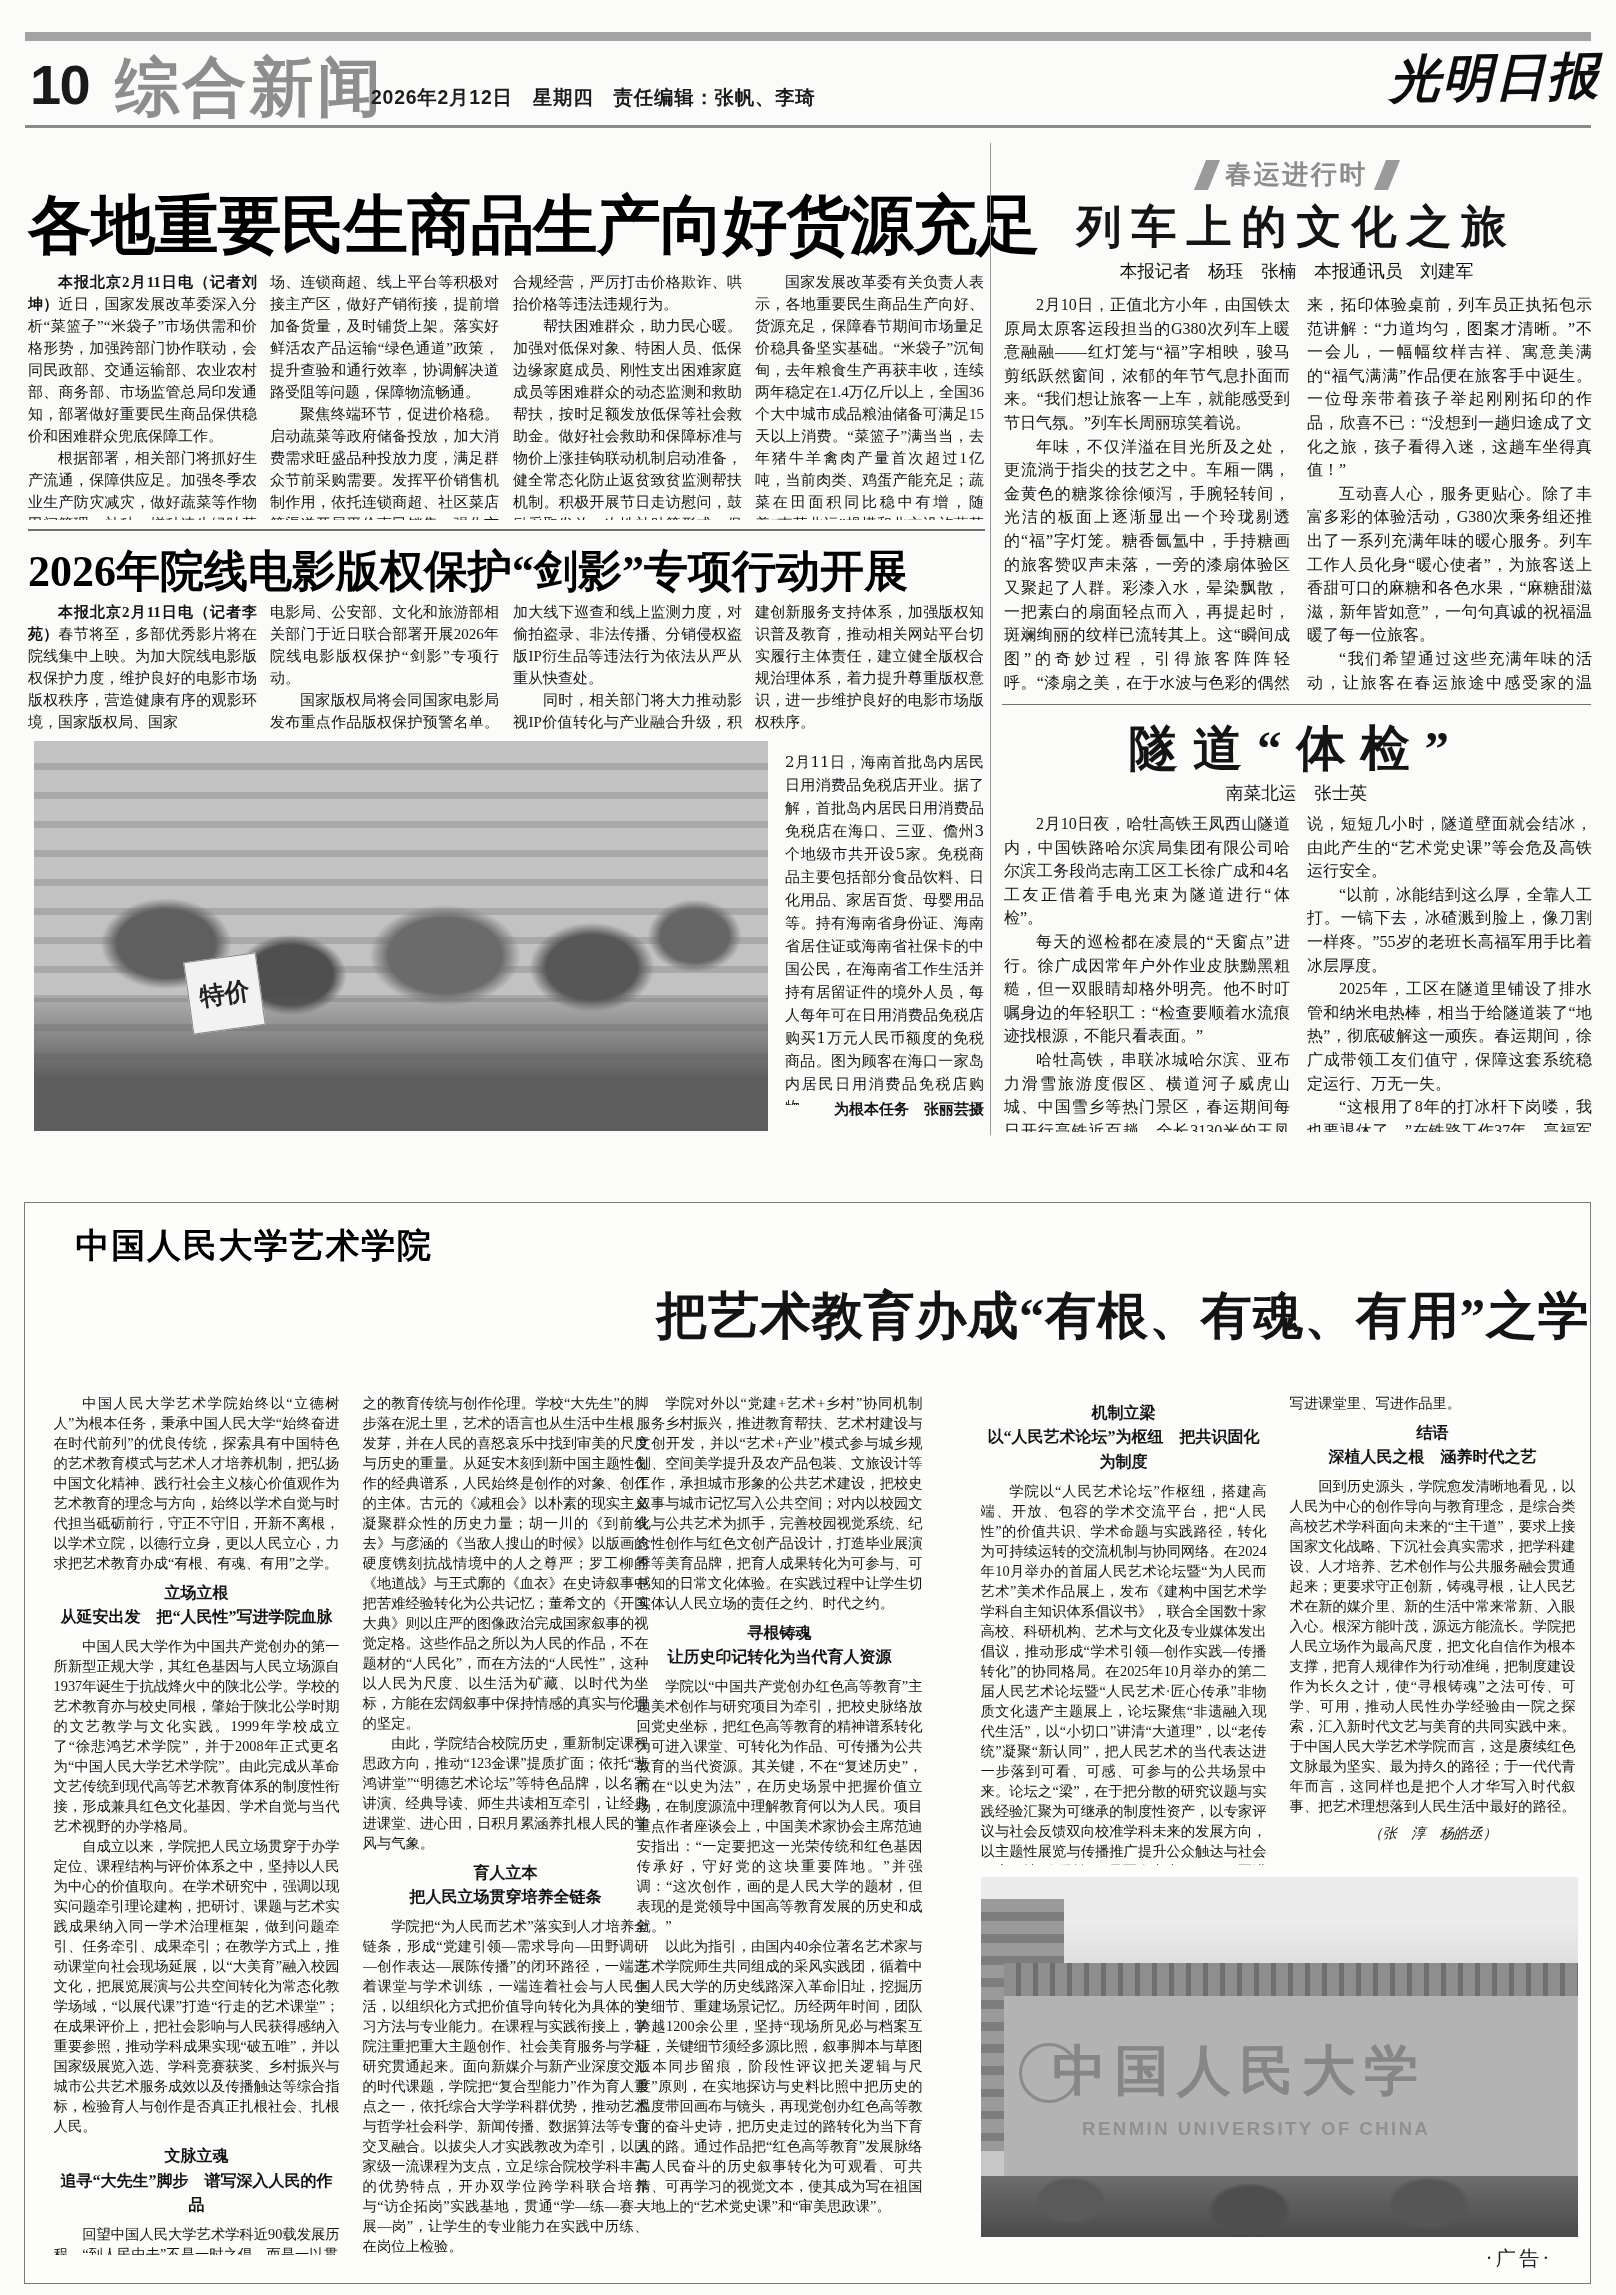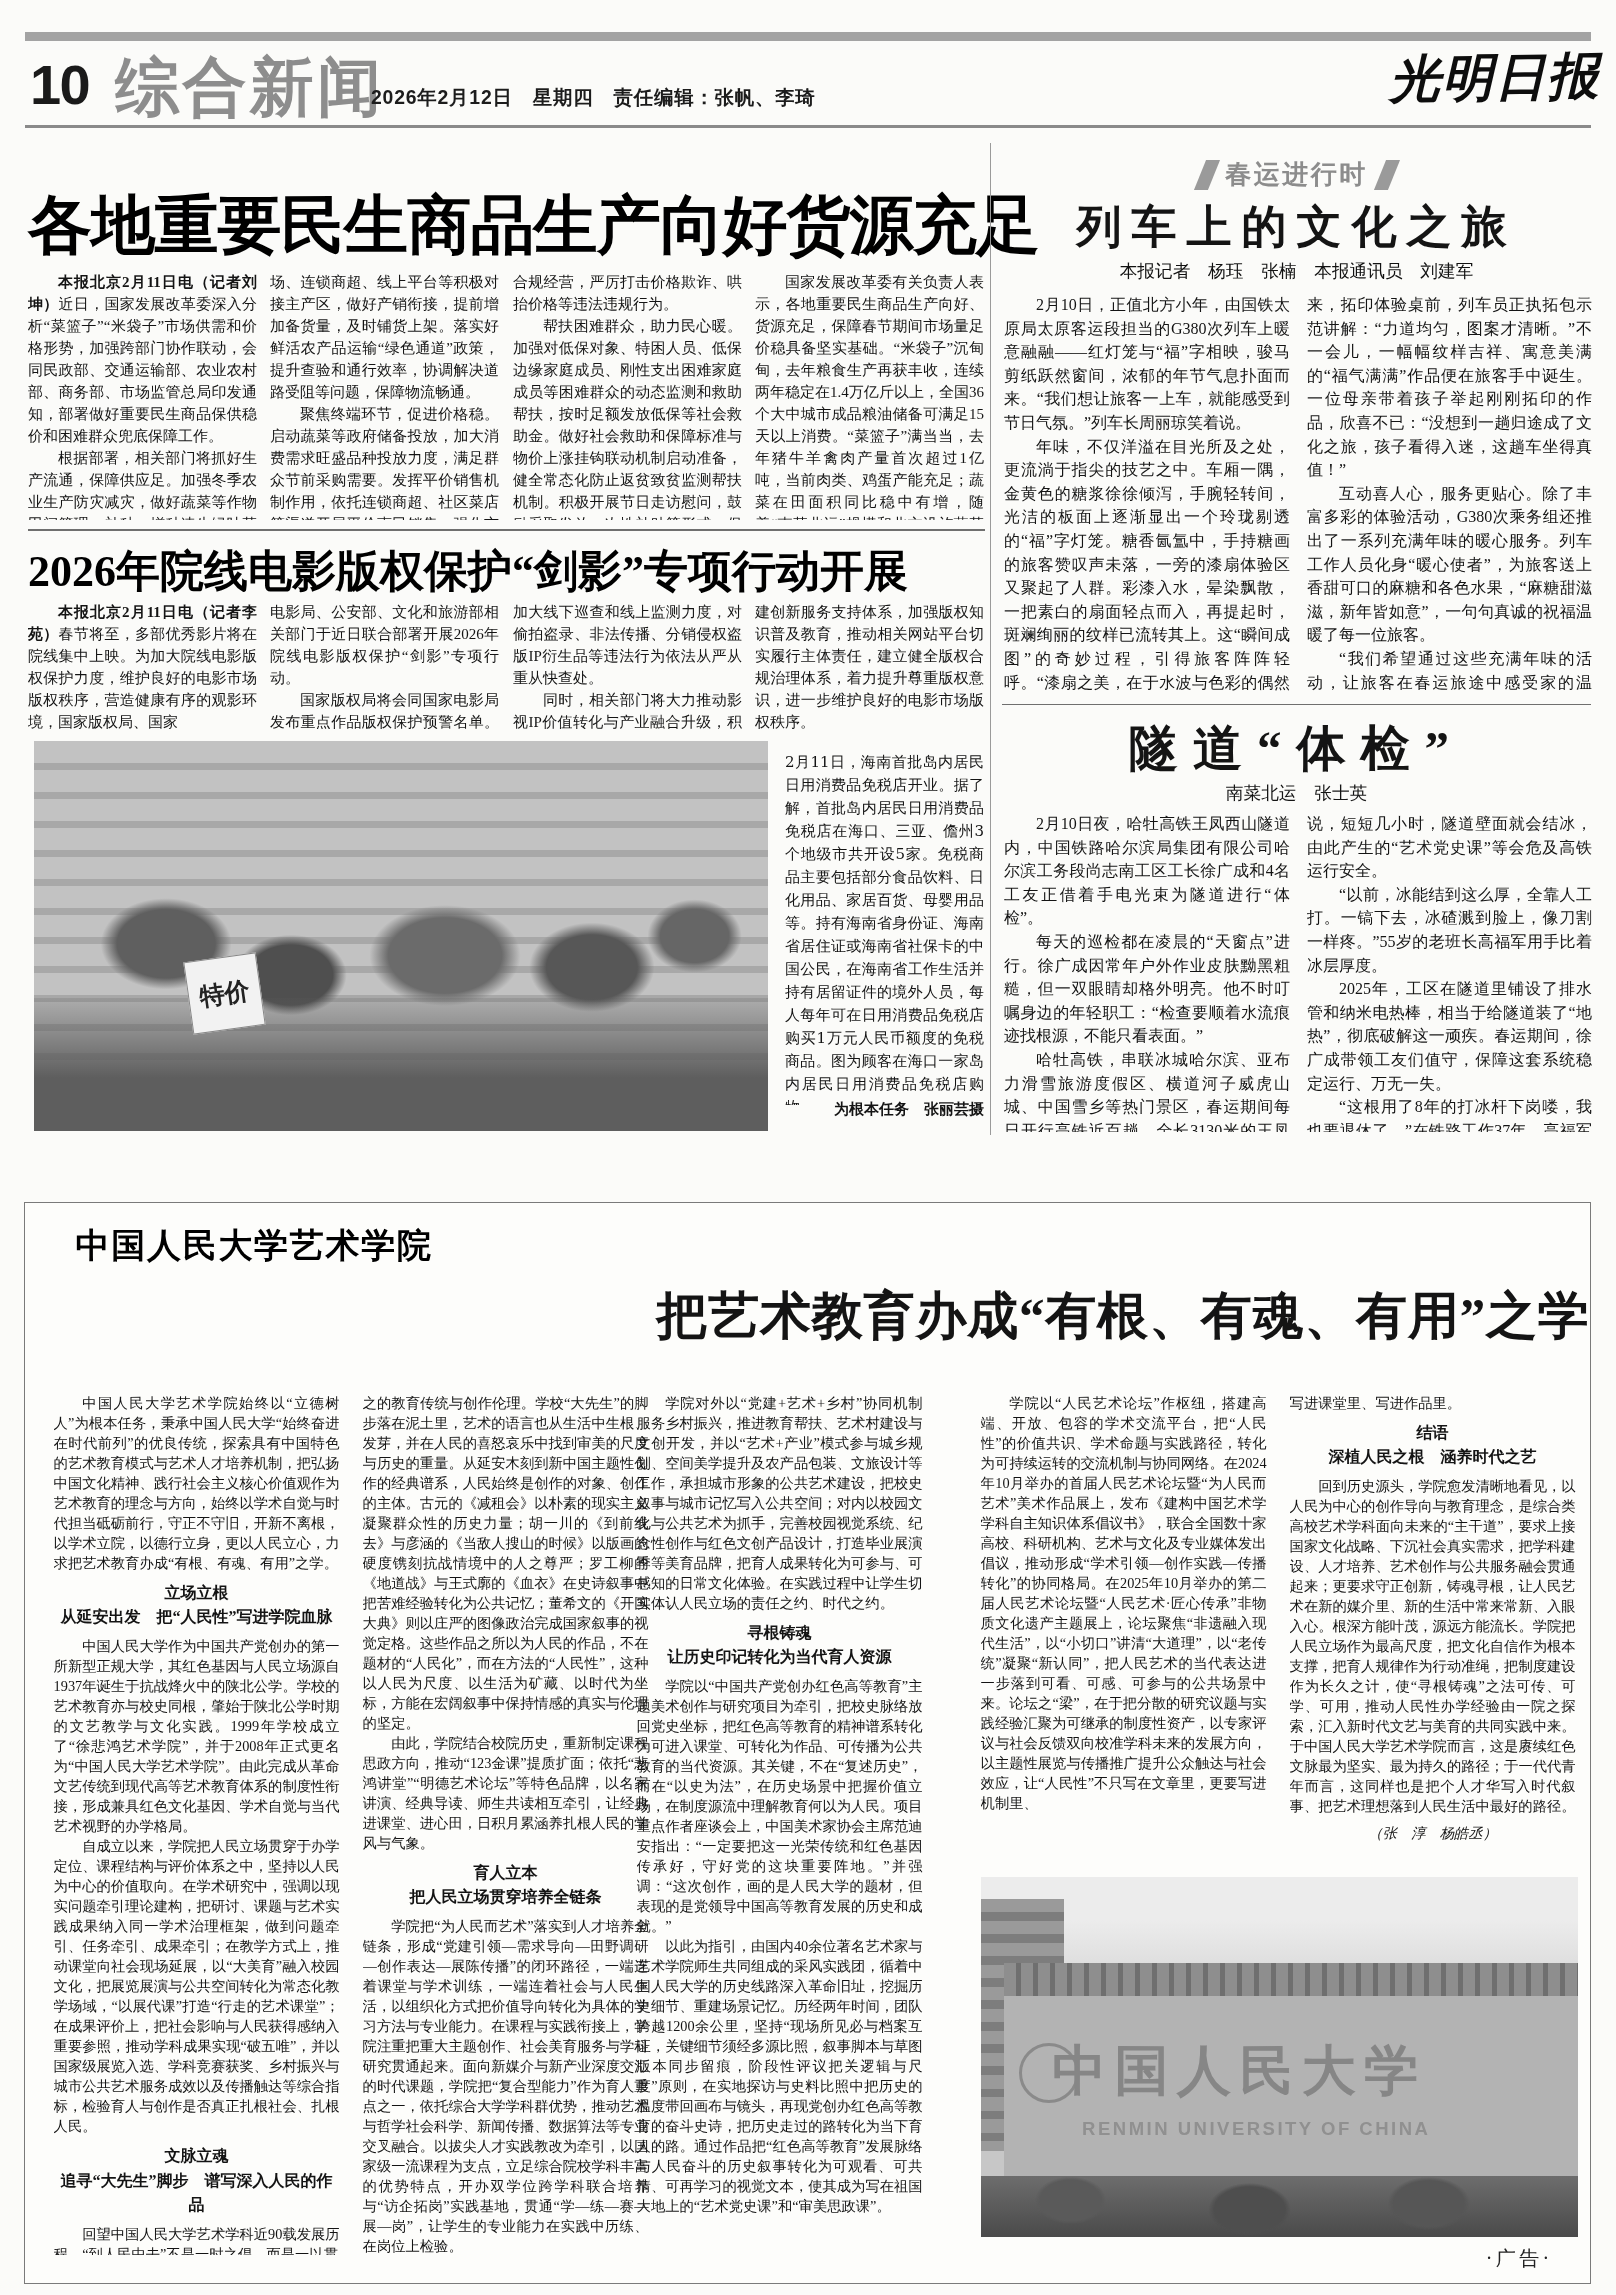--- a/index.html
+++ b/index.html
@@ -190,20 +190,22 @@
       <p class="para">学院把“为人民而艺术”落实到人才培养全链条，形成“党建引领—需求导向—田野调研—创作表达—展陈传播”的闭环路径，一端连着课堂与学术训练，一端连着社会与人民生活，以组织化方式把价值导向转化为具体的学习方法与专业能力。在课程与实践衔接上，学院注重把重大主题创作、社会美育服务与学科研究贯通起来。面向新媒介与新产业深度交汇的时代课题，学院把“复合型能力”作为育人重点之一，依托综合大学学科群优势，推动艺术与哲学社会科学、新闻传播、数据算法等专业交叉融合。以拔尖人才实践教改为牵引，以国家级一流课程为支点，立足综合院校学科丰富的优势特点，开办双学位跨学科联合培养与“访企拓岗”实践基地，贯通“学—练—赛—展—岗”，让学生的专业能力在实践中历练、在岗位上检验。</p>
     </div>
   <div class="ad-col" style="left:612px;top:190px;width:286px;height:862px;">
       <p class="para">学院对外以“党建+艺术+乡村”协同机制服务乡村振兴，推进教育帮扶、艺术村建设与文创开发，并以“艺术+产业”模式参与城乡规划、空间美学提升及农产品包装、文旅设计等工作，承担城市形象的公共艺术建设，把校史叙事与城市记忆写入公共空间；对内以校园文化与公共艺术为抓手，完善校园视觉系统、纪念性创作与红色文创产品设计，打造毕业展演季等美育品牌，把育人成果转化为可参与、可感知的日常文化体验。在实践过程中让学生切实体认人民立场的责任之约、时代之约。</p>
       <div class="sub">寻根铸魂
 让历史印记转化为当代育人资源</div>
       <p class="para">学院以“中国共产党创办红色高等教育”主题美术创作与研究项目为牵引，把校史脉络放回党史坐标，把红色高等教育的精神谱系转化为可进入课堂、可转化为作品、可传播为公共教育的当代资源。其关键，不在“复述历史”，而在“以史为法”，在历史场景中把握价值立场，在制度源流中理解教育何以为人民。项目重点作者座谈会上，中国美术家协会主席范迪安指出：“一定要把这一光荣传统和红色基因传承好，守好党的这块重要阵地。”并强调：“这次创作，画的是人民大学的题材，但表现的是党领导中国高等教育发展的历史和成就。”</p>
       <p class="para">以此为指引，由国内40余位著名艺术家与艺术学院师生共同组成的采风实践团，循着中国人民大学的历史线路深入革命旧址，挖掘历史细节、重建场景记忆。历经两年时间，团队跨越1200余公里，坚持“现场所见必与档案互证，关键细节须经多源比照，叙事脚本与草图版本同步留痕，阶段性评议把关逻辑与尺度”原则，在实地探访与史料比照中把历史的温度带回画布与镜头，再现党创办红色高等教育的奋斗史诗，把历史走过的路转化为当下育人的路。通过作品把“红色高等教育”发展脉络与人民奋斗的历史叙事转化为可观看、可共情、可再学习的视觉文本，使其成为写在祖国大地上的“艺术党史课”和“审美思政课”。</p>
     </div>
   <div class="ad-col" style="left:956px;top:190px;width:286px;height:472px;">
+      <div class="sub">机制立梁
+以“人民艺术论坛”为枢纽　把共识固化为制度</div>
       <p class="para">学院以“人民艺术论坛”作枢纽，搭建高端、开放、包容的学术交流平台，把“人民性”的价值共识、学术命题与实践路径，转化为可持续运转的交流机制与协同网络。在2024年10月举办的首届人民艺术论坛暨“为人民而艺术”美术作品展上，发布《建构中国艺术学学科自主知识体系倡议书》，联合全国数十家高校、科研机构、艺术与文化及专业媒体发出倡议，推动形成“学术引领—创作实践—传播转化”的协同格局。在2025年10月举办的第二届人民艺术论坛暨“人民艺术·匠心传承”非物质文化遗产主题展上，论坛聚焦“非遗融入现代生活”，以“小切口”讲清“大道理”，以“老传统”凝聚“新认同”，把人民艺术的当代表达进一步落到可看、可感、可参与的公共场景中来。论坛之“梁”，在于把分散的研究议题与实践经验汇聚为可继承的制度性资产，以专家评议与社会反馈双向校准学科未来的发展方向，以主题性展览与传播推广提升公众触达与社会效应，让“人民性”不只写在文章里，更要写进机制里、</p>
     </div>
   <div class="ad-col" style="left:1265px;top:190px;width:286px;height:472px;">
       <p class="para cont">写进课堂里、写进作品里。</p>
       <div class="sub">结语
 深植人民之根　涵养时代之艺</div>
       <p class="para">回到历史源头，学院愈发清晰地看见，以人民为中心的创作导向与教育理念，是综合类高校艺术学科面向未来的“主干道”，要求上接国家文化战略、下沉社会真实需求，把学科建设、人才培养、艺术创作与公共服务融会贯通起来；更要求守正创新，铸魂寻根，让人民艺术在新的媒介里、新的生活中常来常新、入眼入心。根深方能叶茂，源远方能流长。学院把人民立场作为最高尺度，把文化自信作为根本支撑，把育人规律作为行动准绳，把制度建设作为长久之计，使“寻根铸魂”之法可传、可学、可用，推动人民性办学经验由一院之探索，汇入新时代文艺与美育的共同实践中来。于中国人民大学艺术学院而言，这是赓续红色文脉最为坚实、最为持久的路径；于一代代青年而言，这同样也是把个人才华写入时代叙事、把艺术理想落到人民生活中最好的路径。</p>
       <div class="sig">（张　淳　杨皓丞）</div>
     </div>
 

